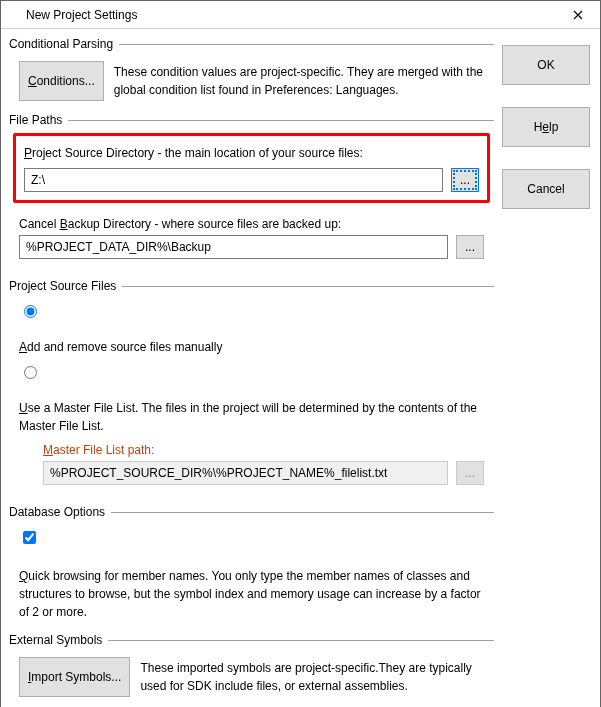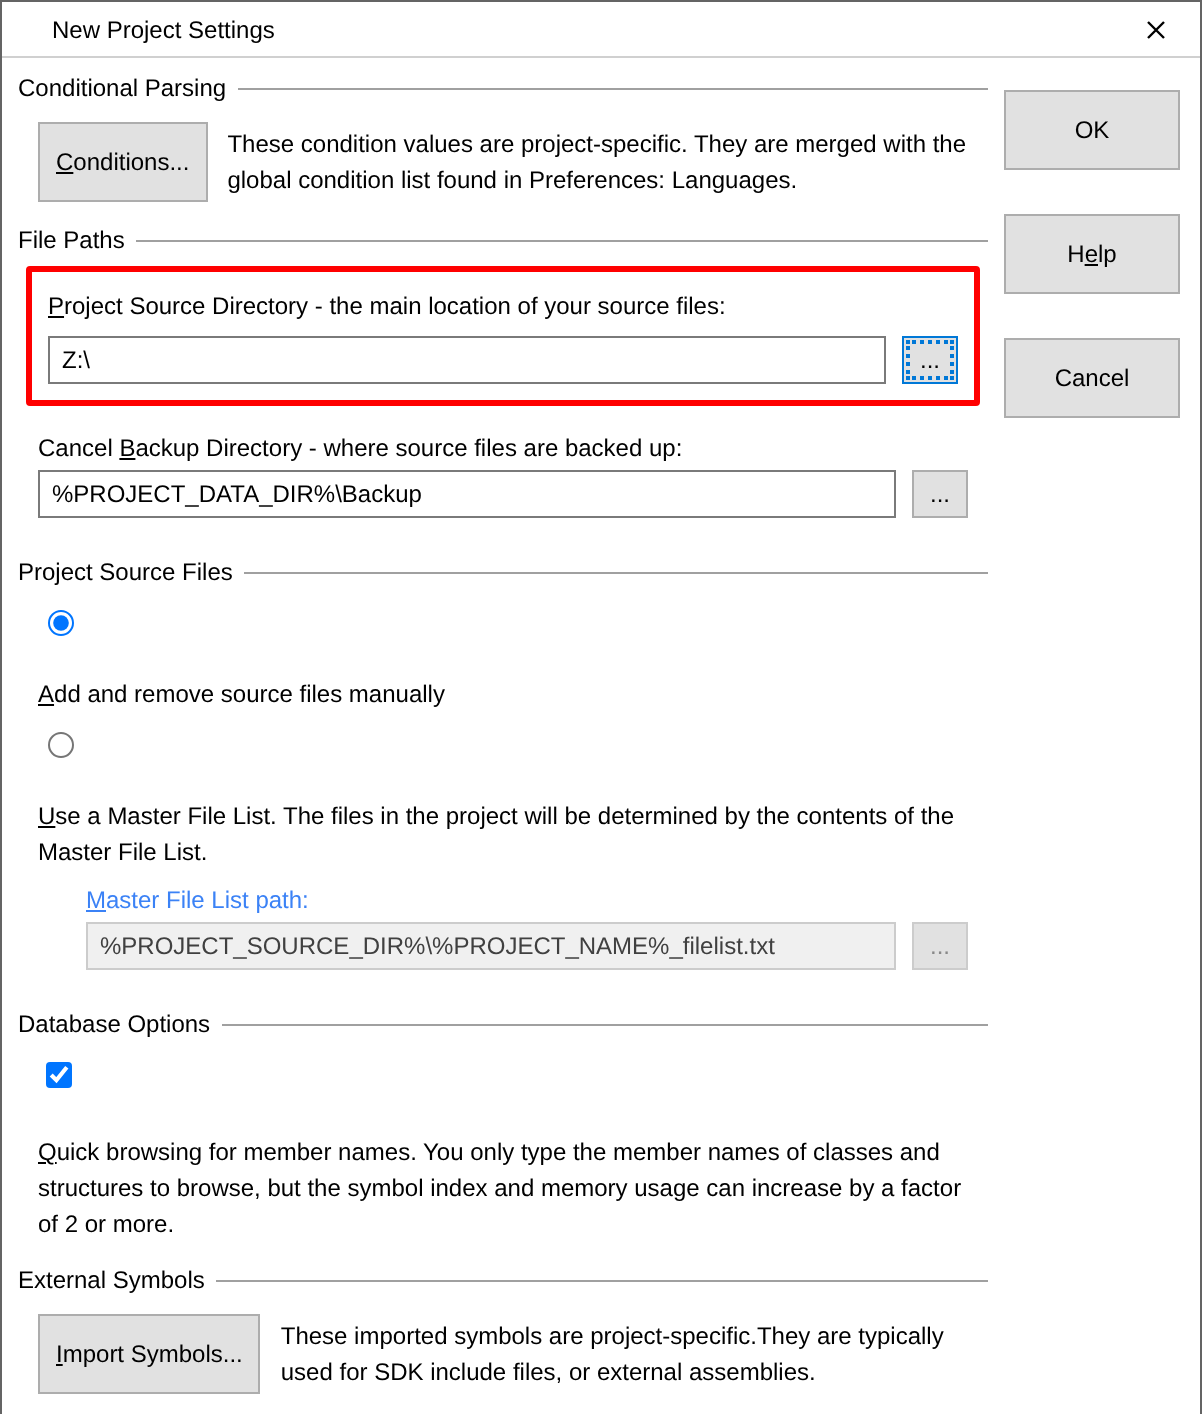--- a/index.html
+++ b/index.html
@@ -68,21 +68,21 @@
   input[type=text] {
     border: 1px solid #7a7a7a;
     height: 24px;
     padding: 2px 6px;
     font-size: 12px;
     font-family: inherit;
     background: #fff;
   }
   input[type=text][disabled] {
     background: #f0f0f0;
-    color: #404040;
+    color: #000000;
     border-color: #cccccc;
   }
   .browse {
     width: 28px;
     height: 24px;
     background: #e1e1e1;
     border: 1px solid #adadad;
     display: flex;
     align-items: center;
     justify-content: center;
@@ -108,21 +108,21 @@
   .radio-row, .check-row {
     display: flex;
     align-items: flex-start;
     gap: 20px;
     padding: 4px 10px 4px 10px;
     flex-direction: column;
   }
   .radio-row input, .check-row input { margin-top: 2px; }
   .radio-row .text, .check-row .text { flex: 1; line-height: 1.5; }
   .indent { margin-left: 24px; }
-  .disabled-label { color: #3b82f6; }
+  .disabled-label { color: #c2410c; }
 </style>
 </head>
 <body>
 
 <div class="window">
   <div class="titlebar">
     <span class="title">New Project Settings</span>
     <div class="close">
       <svg viewBox="0 0 10 10">
           <path d="M1 1 L9 9 M9 1 L1 9" stroke="#000" stroke-width="1.2"></path>

